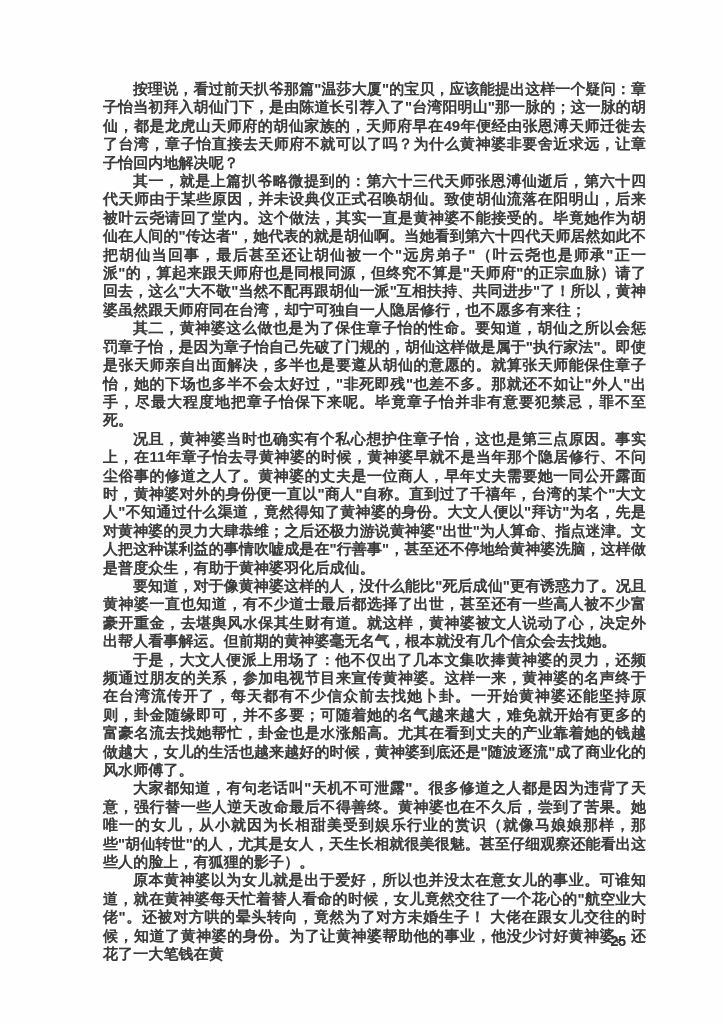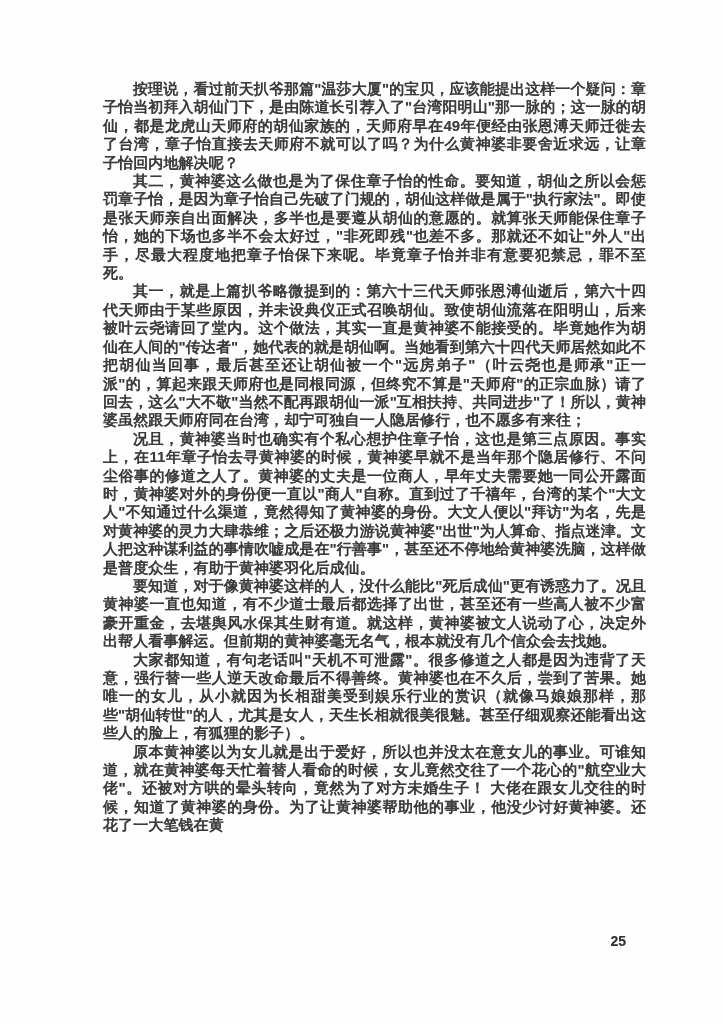--- a/index.html
+++ b/index.html
@@ -52,21 +52,22 @@
     color: #333333;
     text-shadow: 0 0 0.6px rgba(80, 80, 80, 0.45);
   }
 </style>
 </head>
 <body>
 
 <div class="page">
   <div class="text-block">
     <p class="para">按理说，看过前天扒爷那篇"温莎大厦"的宝贝，应该能提出这样一个疑问：章子怡当初拜入胡仙门下，是由陈道长引荐入了"台湾阳明山"那一脉的；这一脉的胡仙，都是龙虎山天师府的胡仙家族的，天师府早在49年便经由张恩溥天师迁徙去了台湾，章子怡直接去天师府不就可以了吗？为什么黄神婆非要舍近求远，让章子怡回内地解决呢？</p>
+    <p class="para">其一，就是上篇扒爷略微提到的：第六十三代天师张恩溥仙逝后，第六十四代天师由于某些原因，并未设典仪正式召唤胡仙。致使胡仙流落在阳明山，后来被叶云尧请回了堂内。这个做法，其实一直是黄神婆不能接受的。毕竟她作为胡仙在人间的"传达者"，她代表的就是胡仙啊。当她看到第六十四代天师居然如此不把胡仙当回事，最后甚至还让胡仙被一个"远房弟子"（叶云尧也是师承"正一派"的，算起来跟天师府也是同根同源，但终究不算是"天师府"的正宗血脉）请了回去，这么"大不敬"当然不配再跟胡仙一派"互相扶持、共同进步"了！所以，黄神婆虽然跟天师府同在台湾，却宁可独自一人隐居修行，也不愿多有来往；</p>
     <p class="para">其二，黄神婆这么做也是为了保住章子怡的性命。要知道，胡仙之所以会惩罚章子怡，是因为章子怡自己先破了门规的，胡仙这样做是属于"执行家法"。即使是张天师亲自出面解决，多半也是要遵从胡仙的意愿的。就算张天师能保住章子怡，她的下场也多半不会太好过，"非死即残"也差不多。那就还不如让"外人"出手，尽最大程度地把章子怡保下来呢。毕竟章子怡并非有意要犯禁忌，罪不至死。</p>
-    <p class="para">其一，就是上篇扒爷略微提到的：第六十三代天师张恩溥仙逝后，第六十四代天师由于某些原因，并未设典仪正式召唤胡仙。致使胡仙流落在阳明山，后来被叶云尧请回了堂内。这个做法，其实一直是黄神婆不能接受的。毕竟她作为胡仙在人间的"传达者"，她代表的就是胡仙啊。当她看到第六十四代天师居然如此不把胡仙当回事，最后甚至还让胡仙被一个"远房弟子"（叶云尧也是师承"正一派"的，算起来跟天师府也是同根同源，但终究不算是"天师府"的正宗血脉）请了回去，这么"大不敬"当然不配再跟胡仙一派"互相扶持、共同进步"了！所以，黄神婆虽然跟天师府同在台湾，却宁可独自一人隐居修行，也不愿多有来往；</p>
     <p class="para">况且，黄神婆当时也确实有个私心想护住章子怡，这也是第三点原因。事实上，在11年章子怡去寻黄神婆的时候，黄神婆早就不是当年那个隐居修行、不问尘俗事的修道之人了。黄神婆的丈夫是一位商人，早年丈夫需要她一同公开露面时，黄神婆对外的身份便一直以"商人"自称。直到过了千禧年，台湾的某个"大文人"不知通过什么渠道，竟然得知了黄神婆的身份。大文人便以"拜访"为名，先是对黄神婆的灵力大肆恭维；之后还极力游说黄神婆"出世"为人算命、指点迷津。文人把这种谋利益的事情吹嘘成是在"行善事"，甚至还不停地给黄神婆洗脑，这样做是普度众生，有助于黄神婆羽化后成仙。</p>
     <p class="para">要知道，对于像黄神婆这样的人，没什么能比"死后成仙"更有诱惑力了。况且黄神婆一直也知道，有不少道士最后都选择了出世，甚至还有一些高人被不少富豪开重金，去堪舆风水保其生财有道。就这样，黄神婆被文人说动了心，决定外出帮人看事解运。但前期的黄神婆毫无名气，根本就没有几个信众会去找她。</p>
+    <p class="para">于是，大文人便派上用场了：他不仅出了几本文集吹捧黄神婆的灵力，还频频通过朋友的关系，参加电视节目来宣传黄神婆。这样一来，黄神婆的名声终于在台湾流传开了，每天都有不少信众前去找她卜卦。一开始黄神婆还能坚持原则，卦金随缘即可，并不多要；可随着她的名气越来越大，难免就开始有更多的富豪名流去找她帮忙，卦金也是水涨船高。尤其在看到丈夫的产业靠着她的钱越做越大，女儿的生活也越来越好的时候，黄神婆到底还是"随波逐流"成了商业化的风水师傅了。</p>
     <p class="para">大家都知道，有句老话叫"天机不可泄露"。很多修道之人都是因为违背了天意，强行替一些人逆天改命最后不得善终。黄神婆也在不久后，尝到了苦果。她唯一的女儿，从小就因为长相甜美受到娱乐行业的赏识（就像马娘娘那样，那些"胡仙转世"的人，尤其是女人，天生长相就很美很魅。甚至仔细观察还能看出这些人的脸上，有狐狸的影子）。</p>
     <p class="para">原本黄神婆以为女儿就是出于爱好，所以也并没太在意女儿的事业。可谁知道，就在黄神婆每天忙着替人看命的时候，女儿竟然交往了一个花心的"航空业大佬"。还被对方哄的晕头转向，竟然为了对方未婚生子！ 大佬在跟女儿交往的时候，知道了黄神婆的身份。为了让黄神婆帮助他的事业，他没少讨好黄神婆。还花了一大笔钱在黄</p>
   </div>
   <div class="page-number">25</div>
 </div>
 
 </body></html>

